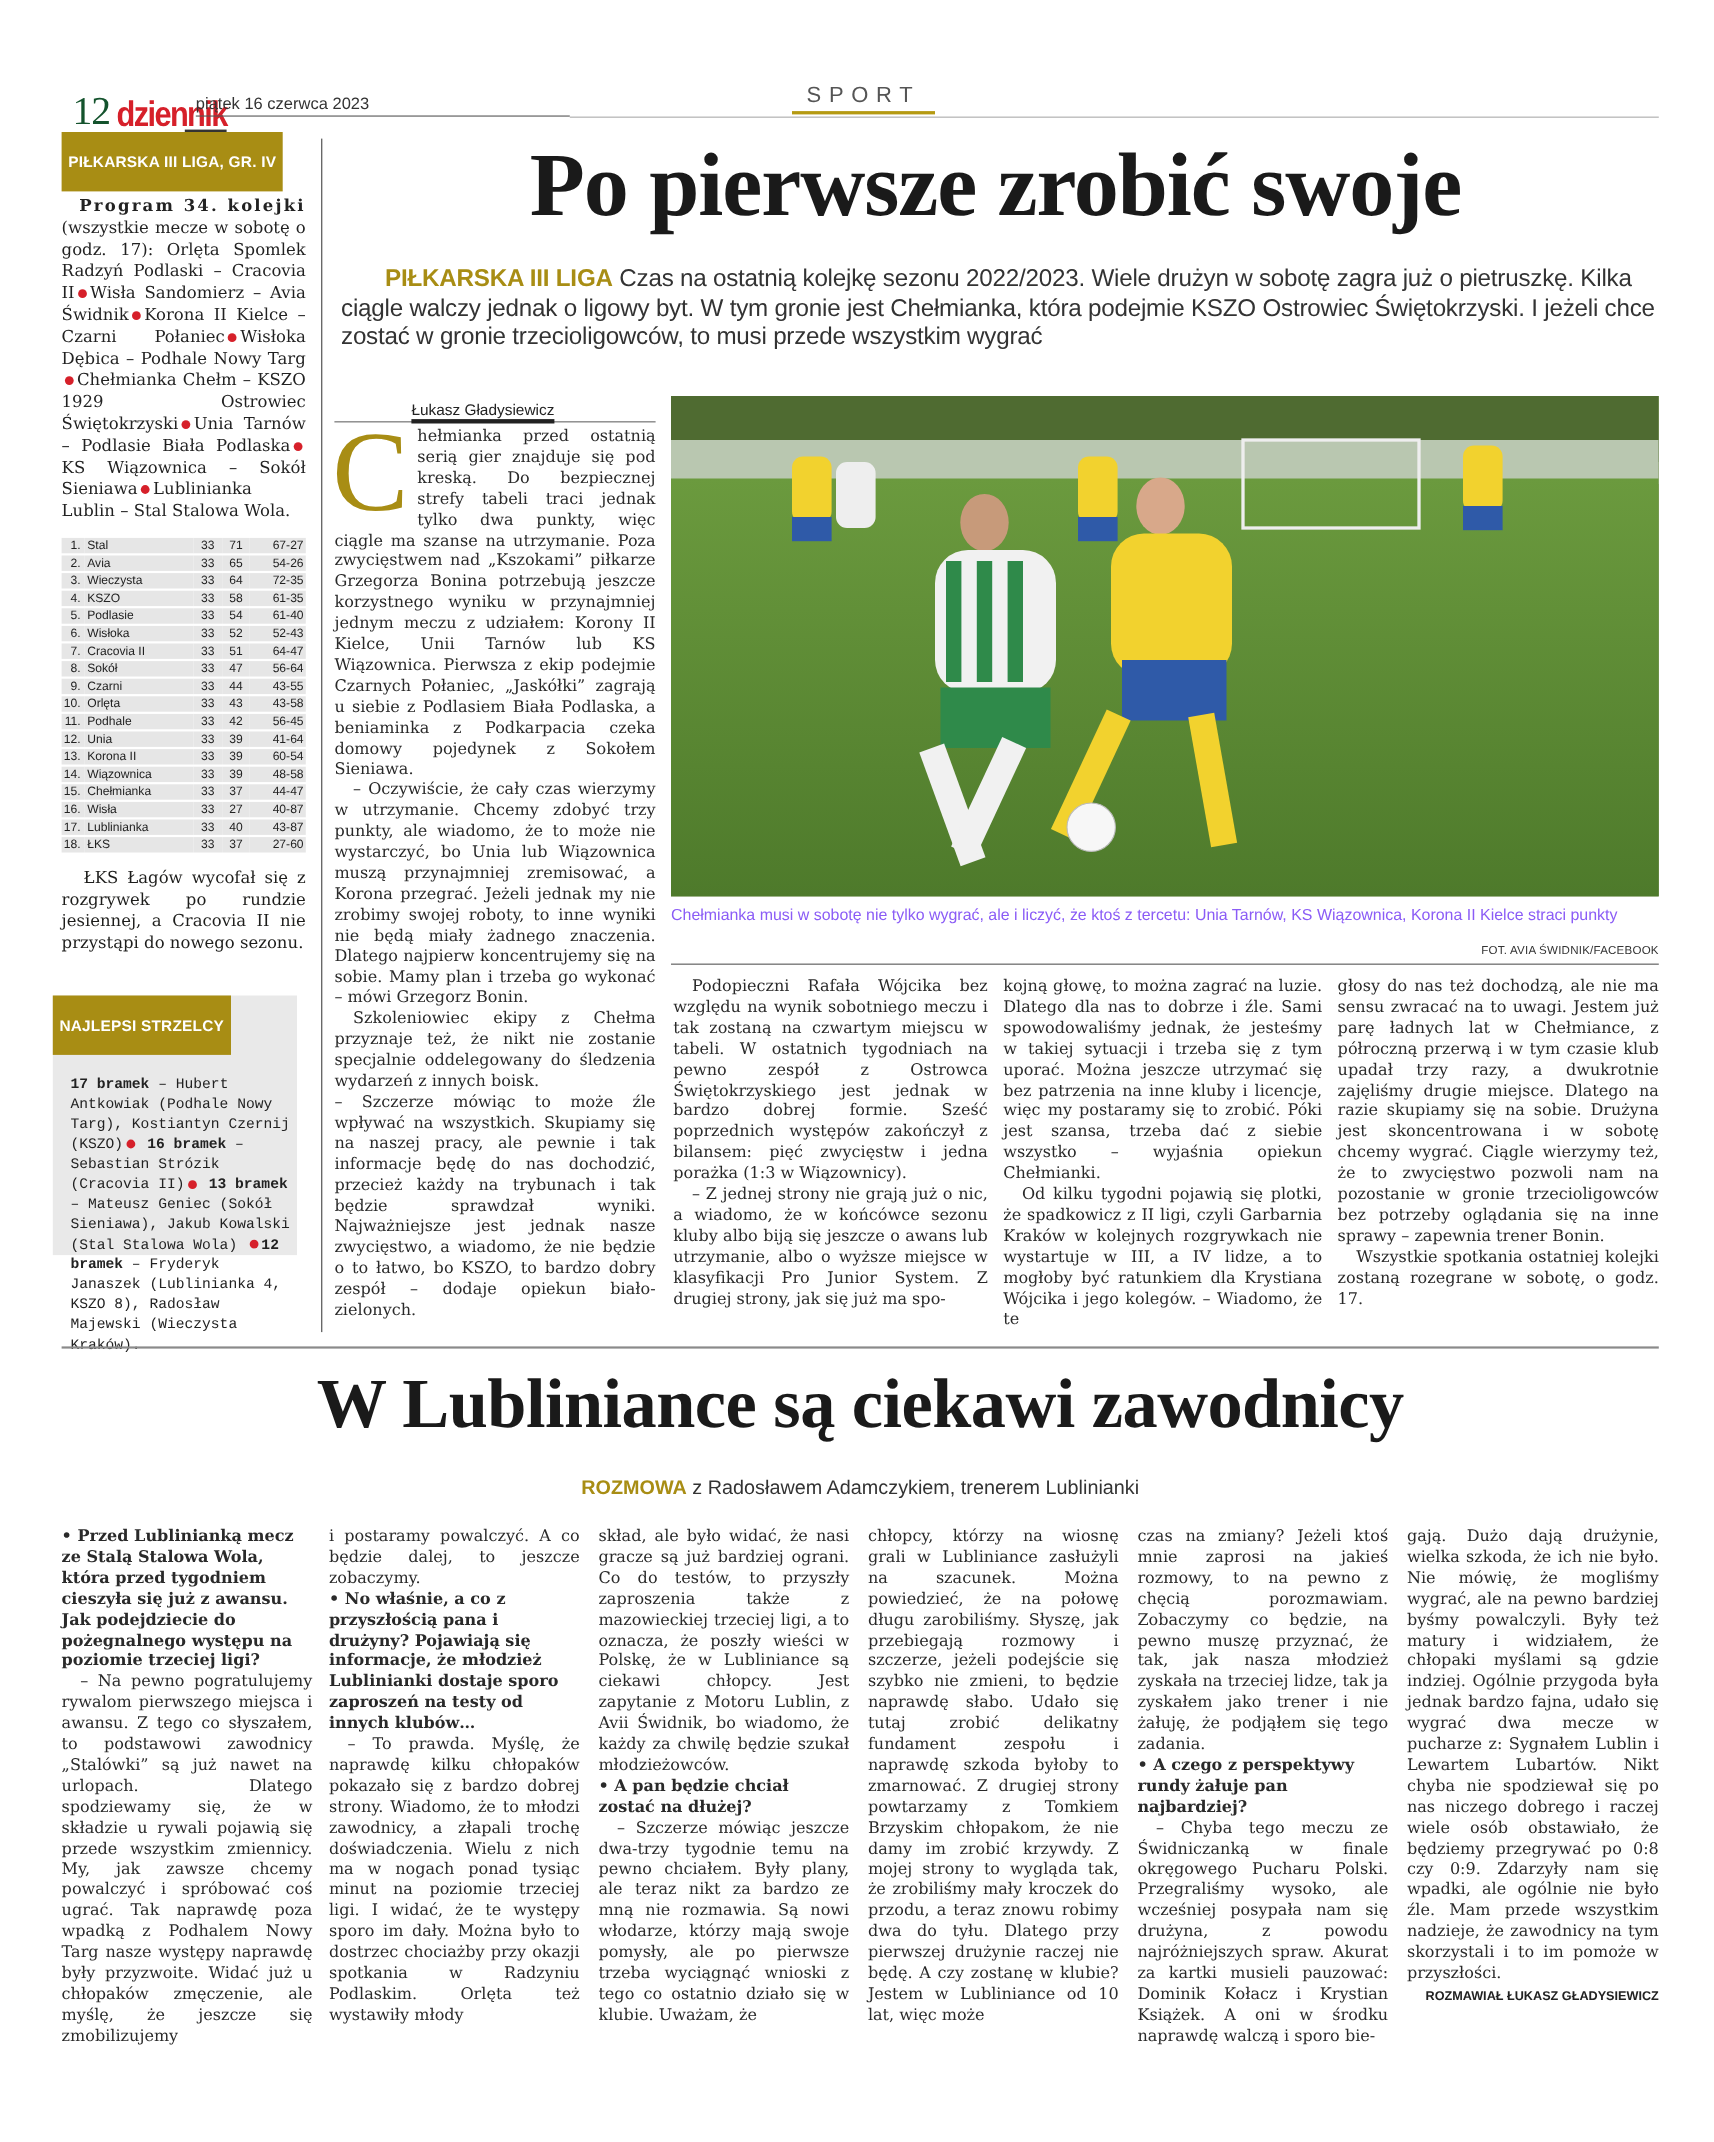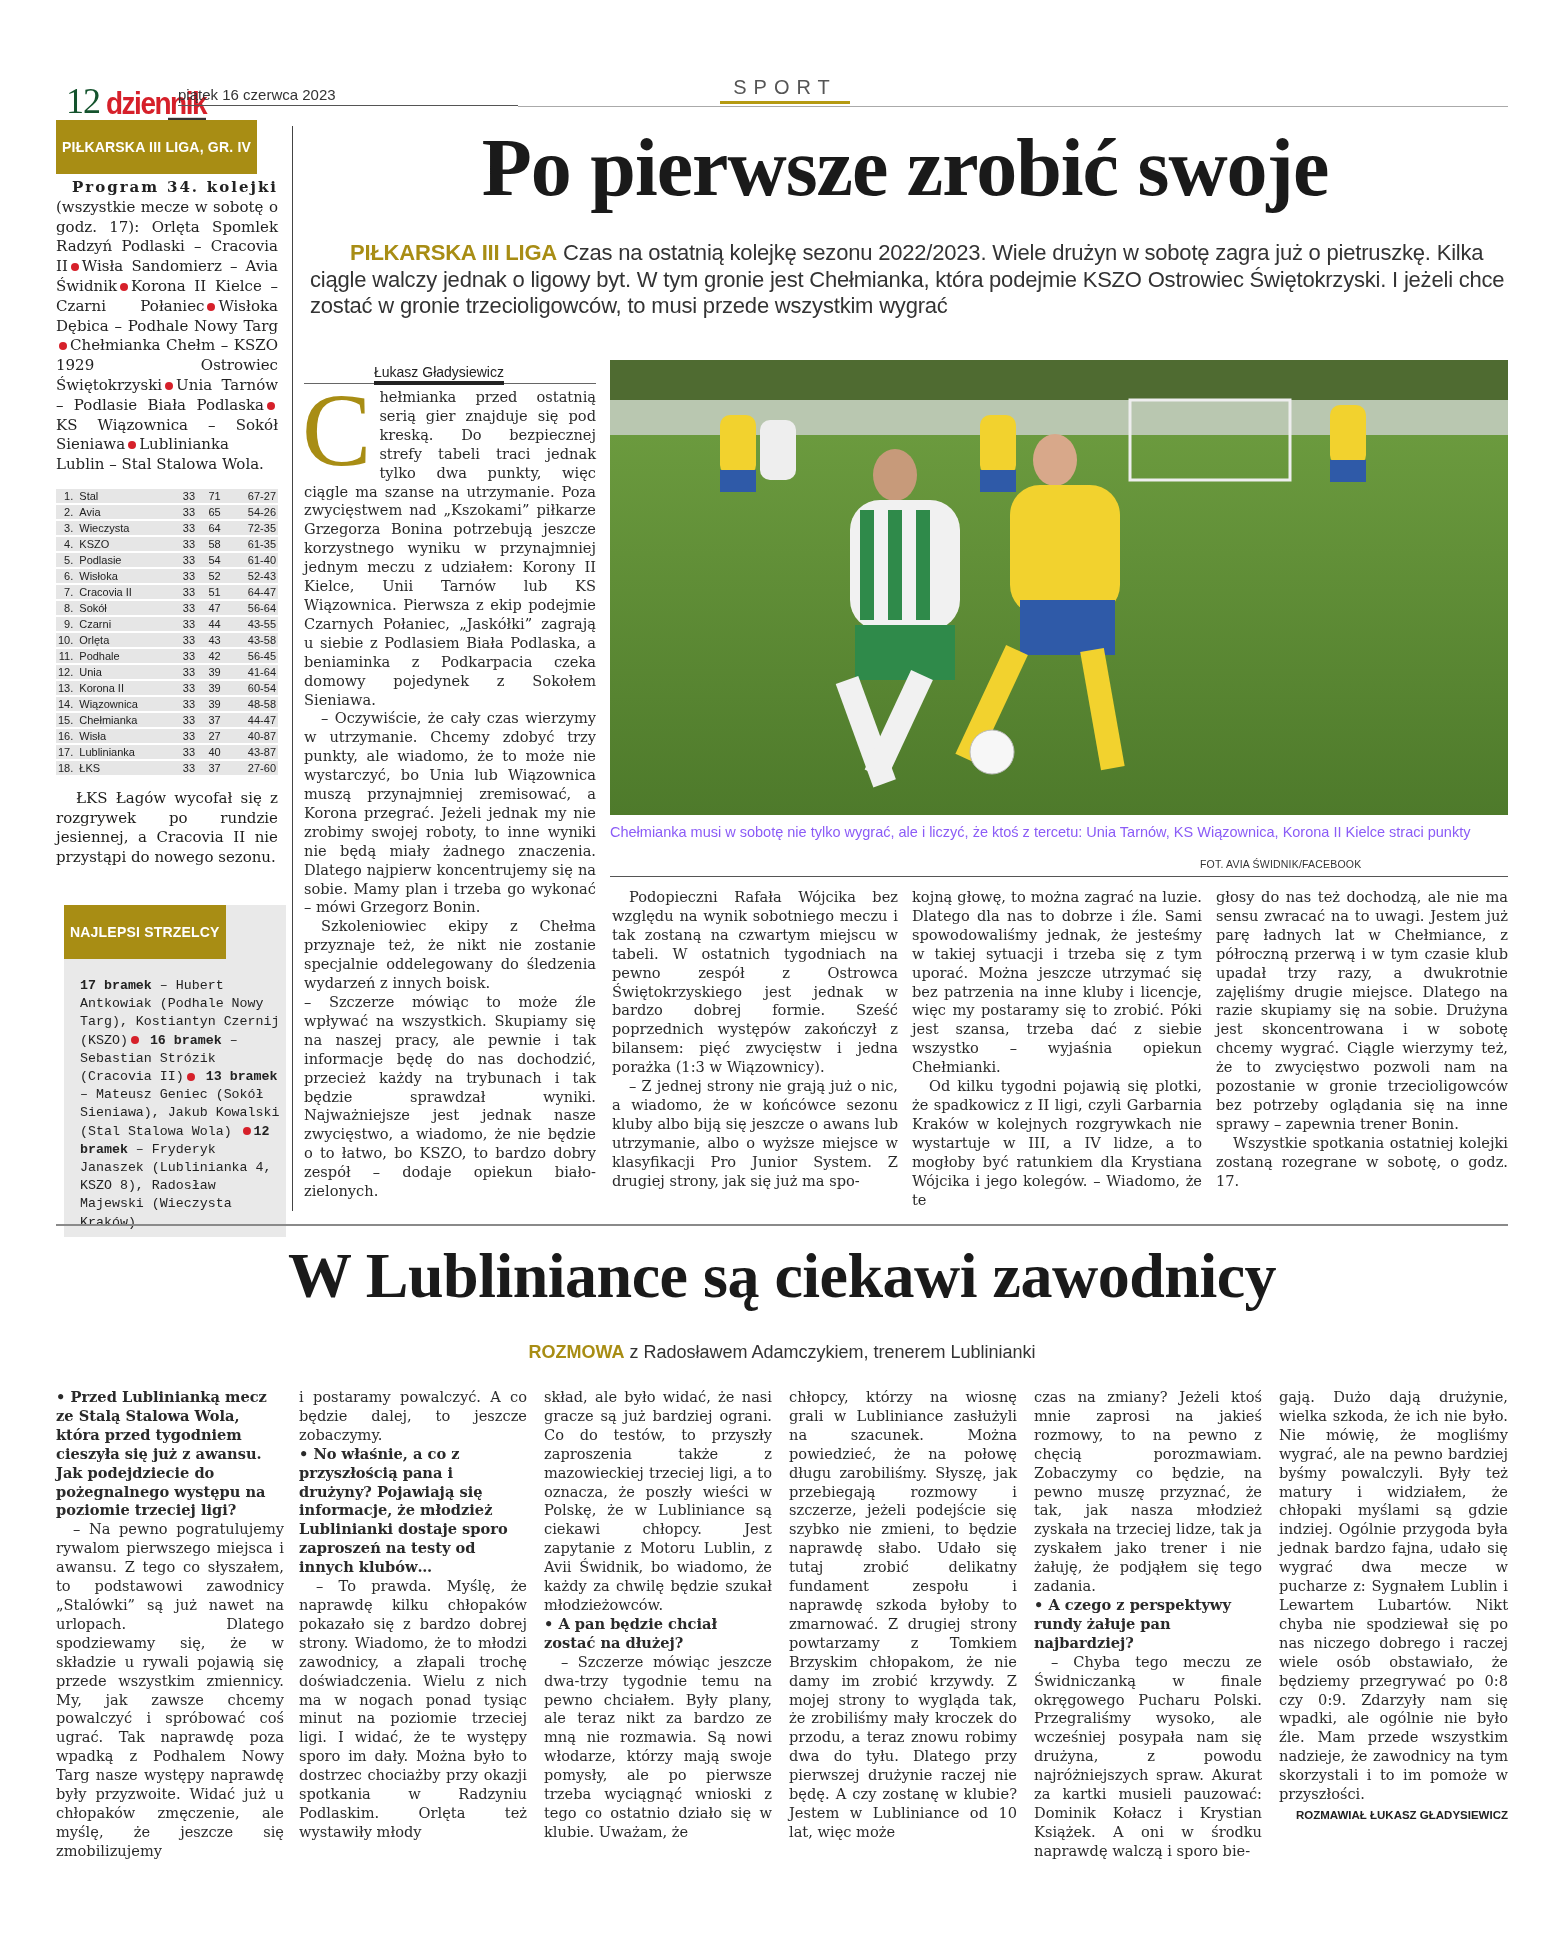--- a/index.html
+++ b/index.html
@@ -22,21 +22,21 @@
   .tag-bar { display: inline-block; background: #a88d14; color: #fff; font-family: "Liberation Sans", sans-serif; font-weight: 700; font-size: 14px; padding: 19px 6px; letter-spacing: 0.2px; }
   .program { font-size: 15px; line-height: 19.8px; text-align: justify; margin-top: 4px; color:#222; }
   .program b { letter-spacing: 2px; }
   .dot { display: inline-block; width: 8px; height: 8px; background: #d6202a; border-radius: 50%; margin: 0 3px; vertical-align: middle; }
   .league-table { margin-top: 12px; width: 222px; border-collapse: separate; border-spacing: 0 2px; font-family: "Liberation Sans", sans-serif; font-size: 11px; color: #222; }
   .league-table td { background: #e6e6e6; height: 14px; padding: 0 2px; line-height: 14px; }
   .league-table td.pos { width: 20px; text-align: right; padding-right: 4px; }
   .league-table td.num { text-align: center; }
   .league-table td.goals { text-align: right; padding-right: 2px; }
   .note { margin-top: 12px; font-size: 15px; line-height: 19.6px; text-align: justify; text-indent: 20px; }
-  .scorers-box { left: 64px; top: 905px; width: 222px; height: 332px; background: #e9e9e9; }
+  .scorers-box { left: 48px; top: 905px; width: 222px; height: 236px; background: #e9e9e9; }
   .scorers-box .tag-bar { margin-top: 0; }
   .scorers { font-family: Liberation Mono, monospace; font-size: 13.3px; line-height: 18.2px; padding: 18px 6px 0 16px; color: #222; }
   .scorers b { font-weight: 700; }
 
   
   .vrule { left: 292px; top: 126px; height: 1085px; border-left: 1px solid #444; }
   .headline1 { left: 300px; top: 120px; width: 1210px; font-family: "Liberation Serif", serif; font-weight: 700; font-size: 82px; line-height: 96px; letter-spacing: -1px; text-align: center; color: #1a1a1a; }
   .lead1 { left: 310px; top: 240px; width: 1200px; font-family: "Liberation Sans", sans-serif; font-size: 22px; line-height: 26.5px; color: #333; text-indent: 40px; letter-spacing: -0.2px; }
   .lead1 .kicker, .lead2 .kicker { color: #a88d14; font-weight: 700; }
 
@@ -44,21 +44,21 @@
   .byline span { position: absolute; left: 70px; top: 0; font-family: "Liberation Sans", sans-serif; font-size: 14px; color: #222; border-bottom: 4px solid #222; padding-bottom: 0; line-height: 17px; }
 
   .col { font-size: 14.6px; line-height: 18.9px; text-align: justify; color: #2a2a2a; hyphens: manual; }
   .col p { text-indent: 17px; }
   .col p.noindent { text-indent: 0; }
   .col1 { left: 304px; top: 388px; width: 292px; }
   .dropcap { float: left; font-family: "Liberation Serif", serif; font-size: 104px; line-height: 80px; color: #a88d14; margin: 2px 8px 0 -2px; }
 
   .photo { left: 610px; top: 360px; width: 898px; height: 455px; overflow: hidden; background: #6f8c4a; }
   .caption { left: 610px; top: 823px; width: 898px; font-family: "Liberation Sans", sans-serif; font-size: 14.5px; line-height: 18.5px; color: #8b5cf6; }
-  .credit { left: 1200px; top: 858px; width: 308px; text-align: left; font-family: "Liberation Sans", sans-serif; font-size: 10.5px; color: #333; letter-spacing: 0.2px; }
+  .credit { left: 1200px; top: 858px; width: 308px; text-align: right; font-family: "Liberation Sans", sans-serif; font-size: 10.5px; color: #333; letter-spacing: 0.2px; }
   .caption-rule { left: 610px; top: 876px; width: 898px; border-top: 1.5px solid #555; }
 
   .col2 { left: 612px; top: 888px; width: 286px; }
   .col3 { left: 912px; top: 888px; width: 290px; }
   .col4 { left: 1216px; top: 888px; width: 292px; }
 
   .hrule { left: 56px; top: 1224px; width: 1452px; border-top: 2px solid #8a8a8a; }
 
   
   .headline2 { left: 56px; top: 1236px; width: 1452px; font-family: "Liberation Serif", serif; font-weight: 700; font-size: 64px; line-height: 80px; text-align: center; letter-spacing: -0.5px; color: #1a1a1a; }

